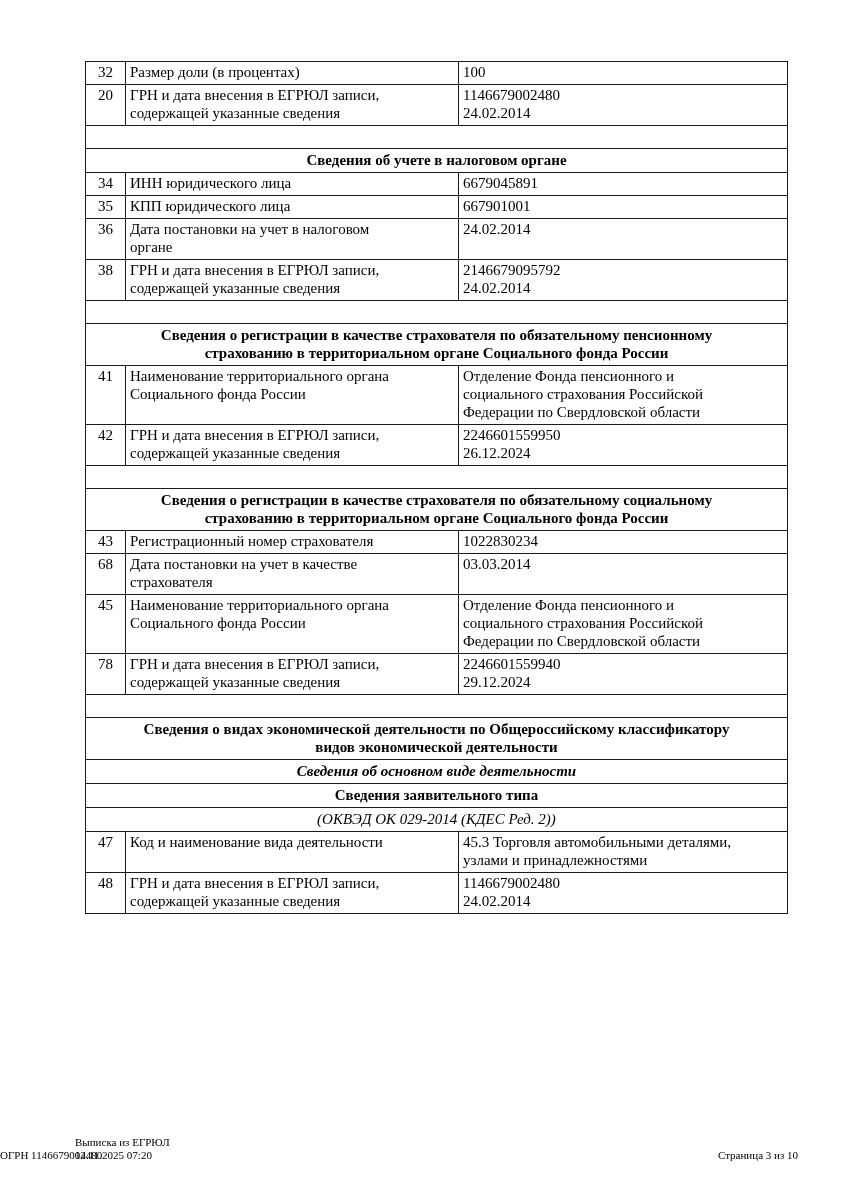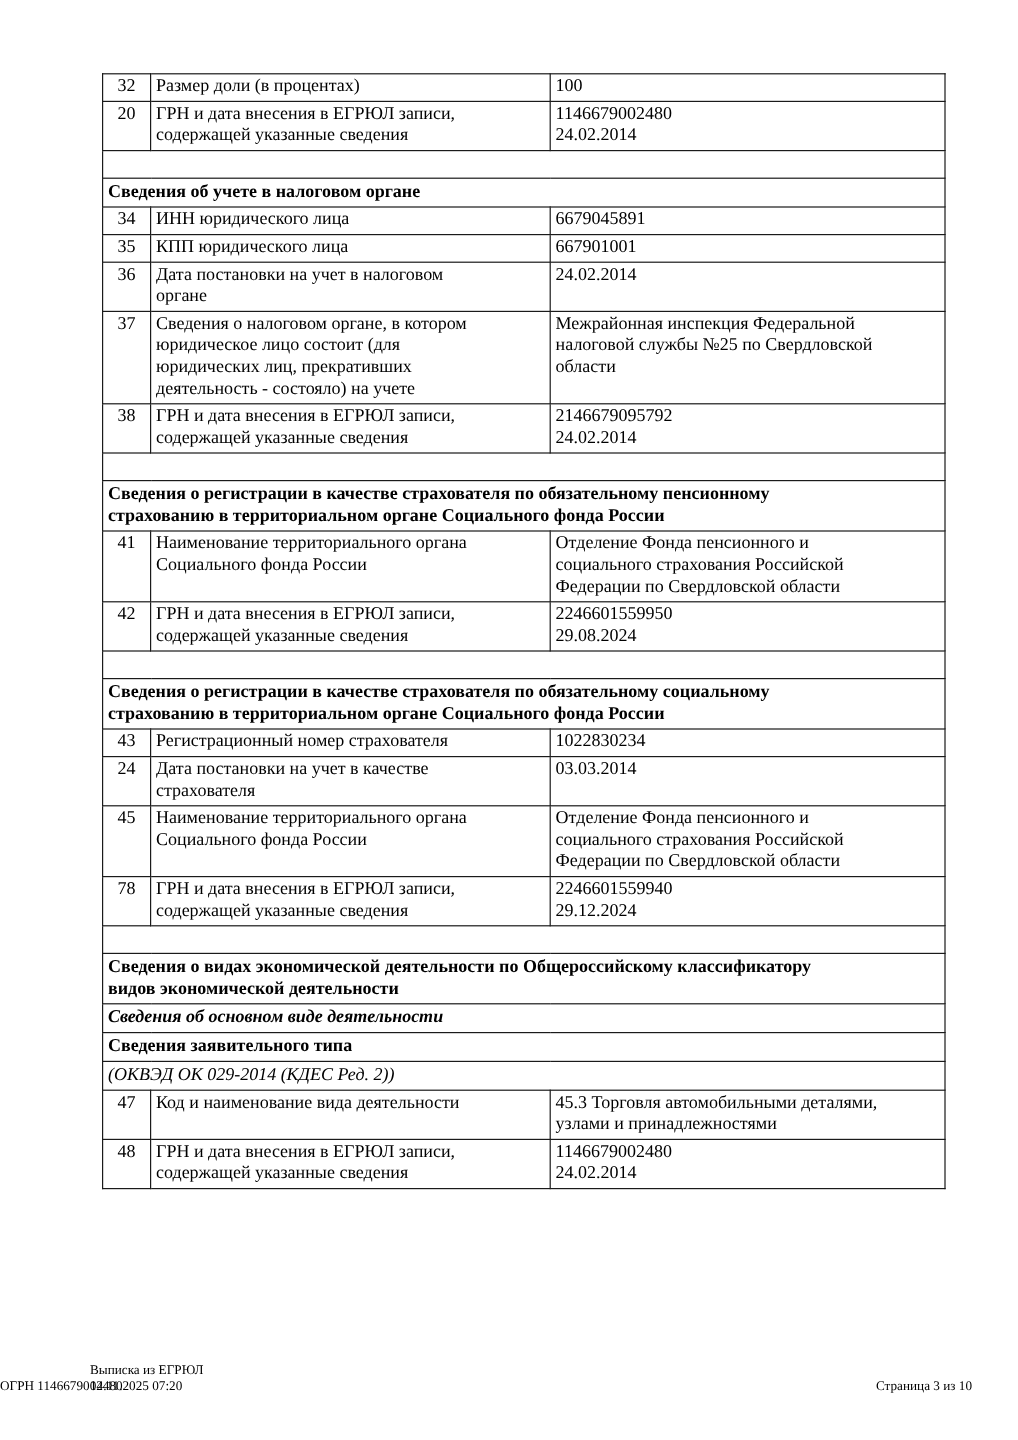--- a/index.html
+++ b/index.html
@@ -33,21 +33,21 @@
     padding: 1px 4px 3px 4px;
     white-space: pre-line;
     overflow: hidden;
   }
   .doc-table td.num {
     text-align: center;
     padding-left: 1px;
     padding-right: 1px;
   }
   .doc-table td.section {
-    text-align: left;
+    text-align: center;
     font-weight: bold;
     padding-top: 2px;
     padding-bottom: 3px;
   }
   .doc-table td.section.italic {
     font-weight: normal;
     font-style: italic;
   }
   .doc-table td.section.bold-italic {
     font-weight: bold;
@@ -72,21 +72,21 @@
   }
   .footer .f-center {
     position: absolute;
     left: 0;
     top: 13px;
     width: 100%;
     text-align: left;
   }
   .footer .f-right {
     position: absolute;
-    right: 38px;
+    right: 50px;
     top: 13px;
   }
 </style>
 </head>
 <body>
 
 <table class="doc-table">
   <colgroup>
       <col class="c-num">
       <col class="c-label">
@@ -121,30 +121,20 @@
       <td>КПП юридического лица</td>
       <td>667901001</td>
     </tr>
     <tr>
       <td class="num">36</td>
       <td>Дата постановки на учет в налоговом
 органе</td>
       <td>24.02.2014</td>
     </tr>
     <tr>
-      <td class="num">37</td>
-      <td>Сведения о налоговом органе, в котором
-юридическое лицо состоит (для
-юридических лиц, прекративших
-деятельность - состояло) на учете</td>
-      <td>Межрайонная инспекция Федеральной
-налоговой службы №25 по Свердловской
-области</td>
-    </tr>
-    <tr>
       <td class="num">38</td>
       <td>ГРН и дата внесения в ЕГРЮЛ записи,
 содержащей указанные сведения</td>
       <td>2146679095792
 24.02.2014</td>
     </tr>
     <tr class="spacer">
         <td colspan="3"></td>
       </tr>
     <tr>
@@ -157,36 +147,36 @@
 Социального фонда России</td>
       <td>Отделение Фонда пенсионного и
 социального страхования Российской
 Федерации по Свердловской области</td>
     </tr>
     <tr>
       <td class="num">42</td>
       <td>ГРН и дата внесения в ЕГРЮЛ записи,
 содержащей указанные сведения</td>
       <td>2246601559950
-29.08.2024</td>
+26.12.2024</td>
     </tr>
     <tr class="spacer">
         <td colspan="3"></td>
       </tr>
     <tr>
       <td colspan="3" class="section">Сведения о регистрации в качестве страхователя по обязательному социальному
 страхованию в территориальном органе Социального фонда России</td>
     </tr>
     <tr>
       <td class="num">43</td>
       <td>Регистрационный номер страхователя</td>
       <td>1022830234</td>
     </tr>
     <tr>
-      <td class="num">24</td>
+      <td class="num">68</td>
       <td>Дата постановки на учет в качестве
 страхователя</td>
       <td>03.03.2014</td>
     </tr>
     <tr>
       <td class="num">45</td>
       <td>Наименование территориального органа
 Социального фонда России</td>
       <td>Отделение Фонда пенсионного и
 социального страхования Российской

